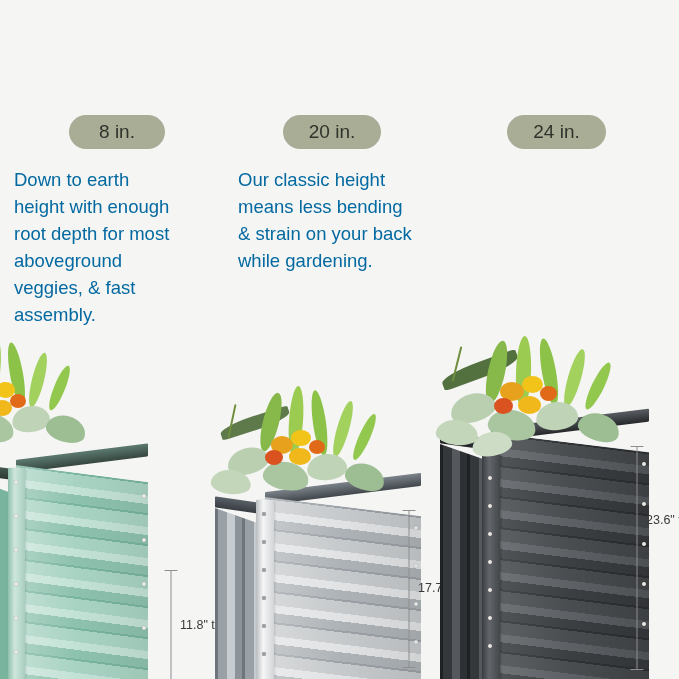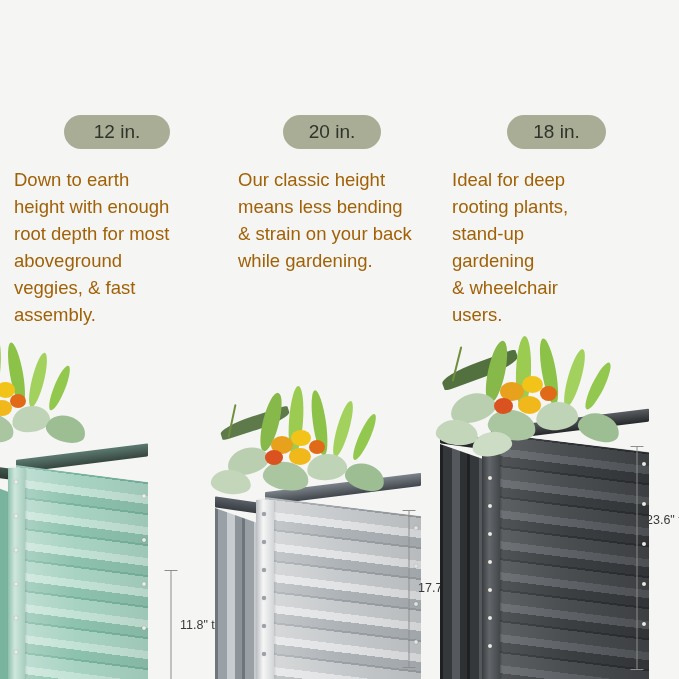--- a/index.html
+++ b/index.html
@@ -37,21 +37,21 @@
     padding:7px 26px 8px 26px;
     font-size:19px;
     line-height:1;
   }
   .col.c1 .pill{padding-left:30px;padding-right:30px;}
 
   .body-text{
     margin-top:17px;
     font-size:18.5px;
     line-height:1.46;
-    color:#a16207;
+    color:#0369a1;
     text-align:left;
     white-space:pre-line;
   }
   .col.c2 .body-text{margin-left:10px;}
   .col.c3 .body-text{margin-left:3px;}
 
   
   .scene{position:absolute;left:0;top:330px;width:679px;height:349px;}
 
   .planter{position:absolute;}
@@ -104,21 +104,21 @@
 </head>
 <body>
 
 <div id="page">
 
 
   <div class="cols">
 
     <div class="col c1">
       <div class="pill-wrap">
-        <span class="pill">12 in.</span>
+        <span class="pill">8 in.</span>
       </div>
       <div class="body-text">Down to earth
 height with enough
 root depth for most
 aboveground
 veggies, &amp; fast
 assembly.</div>
     </div>
 
     <div class="col c2">
@@ -126,28 +126,22 @@
         <span class="pill">20 in.</span>
       </div>
       <div class="body-text">Our classic height
 means less bending
 &amp; strain on your back
 while gardening.</div>
     </div>
 
     <div class="col c3">
       <div class="pill-wrap">
-        <span class="pill">18 in.</span>
-      </div>
-      <div class="body-text">Ideal for deep
-rooting plants,
-stand-up
-gardening
-&amp; wheelchair
-users.</div>
+        <span class="pill">24 in.</span>
+      </div>
     </div>
 
   </div>
 
   <div class="scene">
 
     <div class="planter" id="p1" style="left:-40px; top:118px; width:215px; height:231px;">
 
       <div class="side" style="left:0px; top:26px; width:70px; height:205px;
                   clip-path:polygon(0 0,100% 26px,100% 100%,0 100%);">

